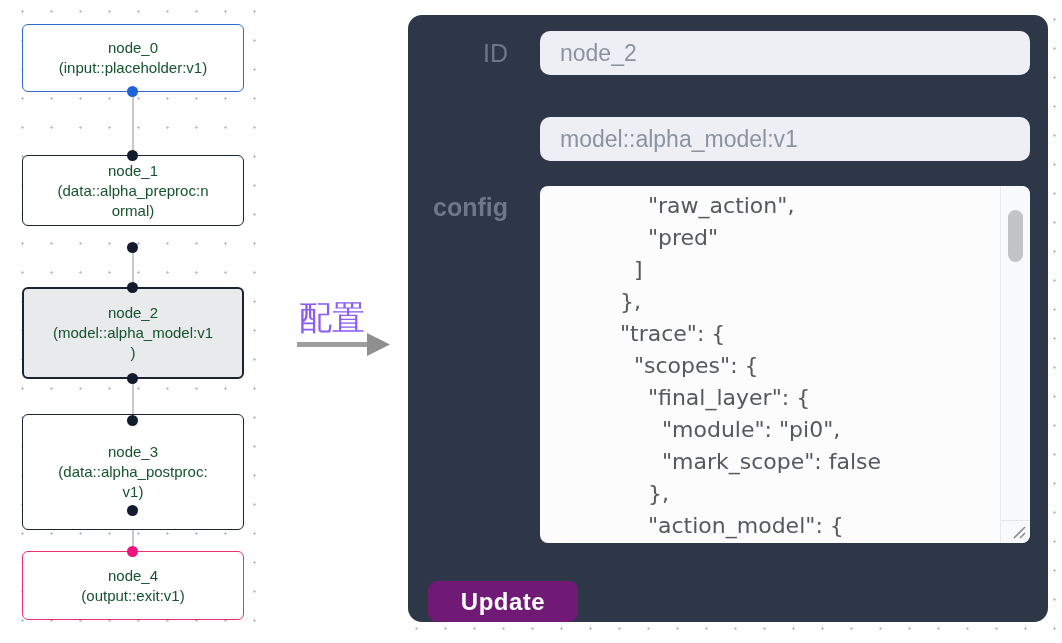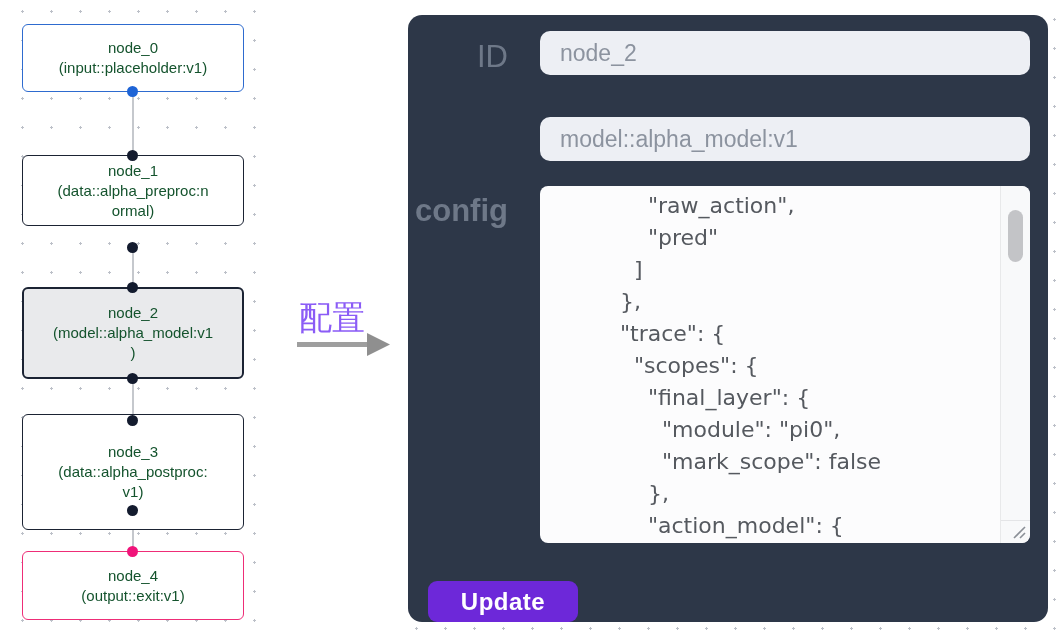--- a/index.html
+++ b/index.html
@@ -38,21 +38,21 @@
   .port.pink { background:#f0147a; }
 
   
   .anno-label { position:absolute; left:299px; top:296px; font-size:33px; color:#8b5cf6; }
   .anno-arrow { position:absolute; left:295px; top:330px; }
 
   
   .panel { position:absolute; left:408px; top:15px; width:640px; height:607px;
     background:#2d3748; border-radius:14px; }
   .f-label { position:absolute; left:0; width:100px; text-align:right;
-    font-size:31px; color:#6e7888; }
+    font-size:25px; color:#6e7888; }
   .lbl-id     { top:24px; }
   .lbl-type   { top:103px; }
   .lbl-config { top:178px;font-weight:bold; }
   .f-input { position:absolute; left:132px; width:490px; height:44px;
     background:#edeff4; border:none; outline:none; border-radius:10px;
     padding:0 20px; font-size:23px; color:#8c939f;
     font-family:"Liberation Sans","DejaVu Sans",sans-serif; }
   .in-id   { top:16px; }
   .in-type { top:102px;padding-left:20px; }
 
@@ -63,21 +63,21 @@
     font-size:22px; line-height:32px; color:#55595f; white-space:pre; overflow:hidden; }
   .vscroll { position:absolute; right:0; top:0; bottom:0; width:30px;
     background:#f8f9fa; border-left:1px solid #e8e9ea; border-radius:0 8px 8px 0; }
   .vthumb { position:absolute; left:7px; top:24px; width:15px; height:52px;
     background:#c3c4c7; border-radius:8px; }
   .corner { position:absolute; left:0; right:0; bottom:0; height:23px;
     border-top:1px solid #e4e5e7; }
   .resize-grip { position:absolute; right:3px; bottom:3px; }
 
   .update-btn { position:absolute; left:20px; top:566px; width:150px; height:41px;
-    background:#6d28d9; color:#ffffff; border:none; border-radius:9px;
+    background:#701a75; color:#ffffff; border:none; border-radius:9px;
     font-size:24px; font-weight:bold; letter-spacing:0.5px;
     font-family:"Liberation Sans","DejaVu Sans",sans-serif; cursor:pointer;
     display:flex; align-items:center; justify-content:center; }
 </style>
 </head>
 <body>
 
 <div class="canvas">
 
   <div class="dots dots-left"></div>

